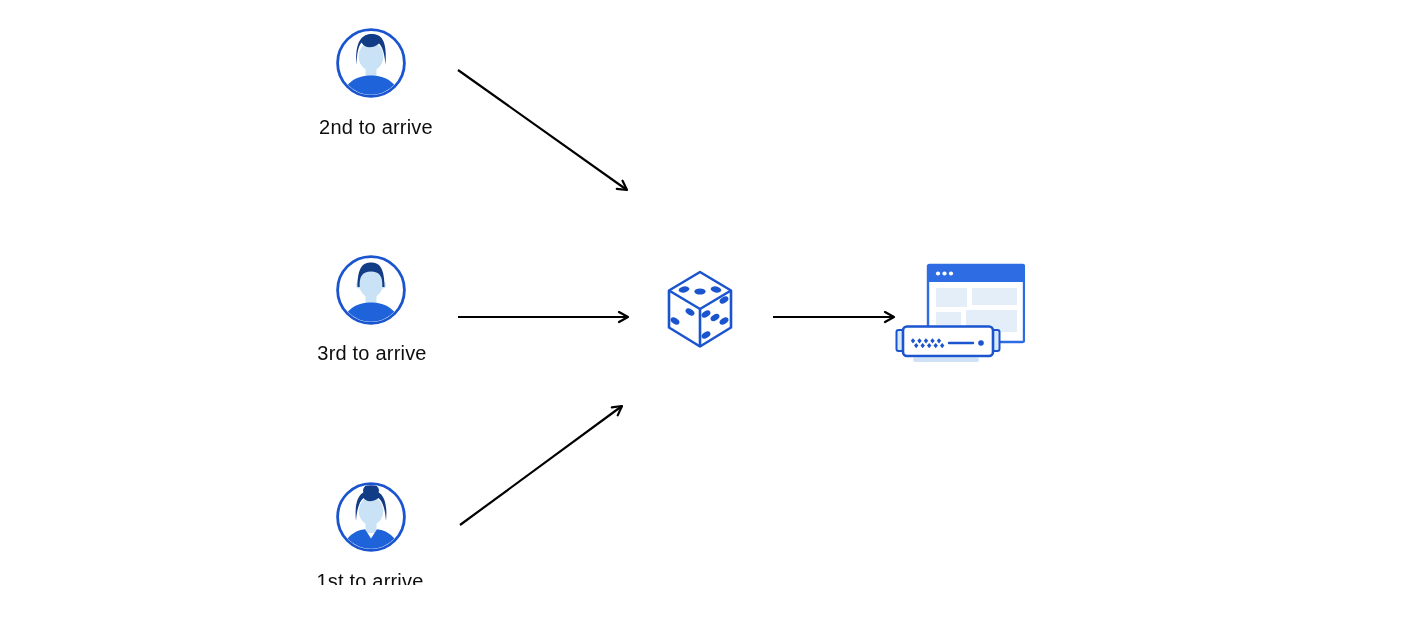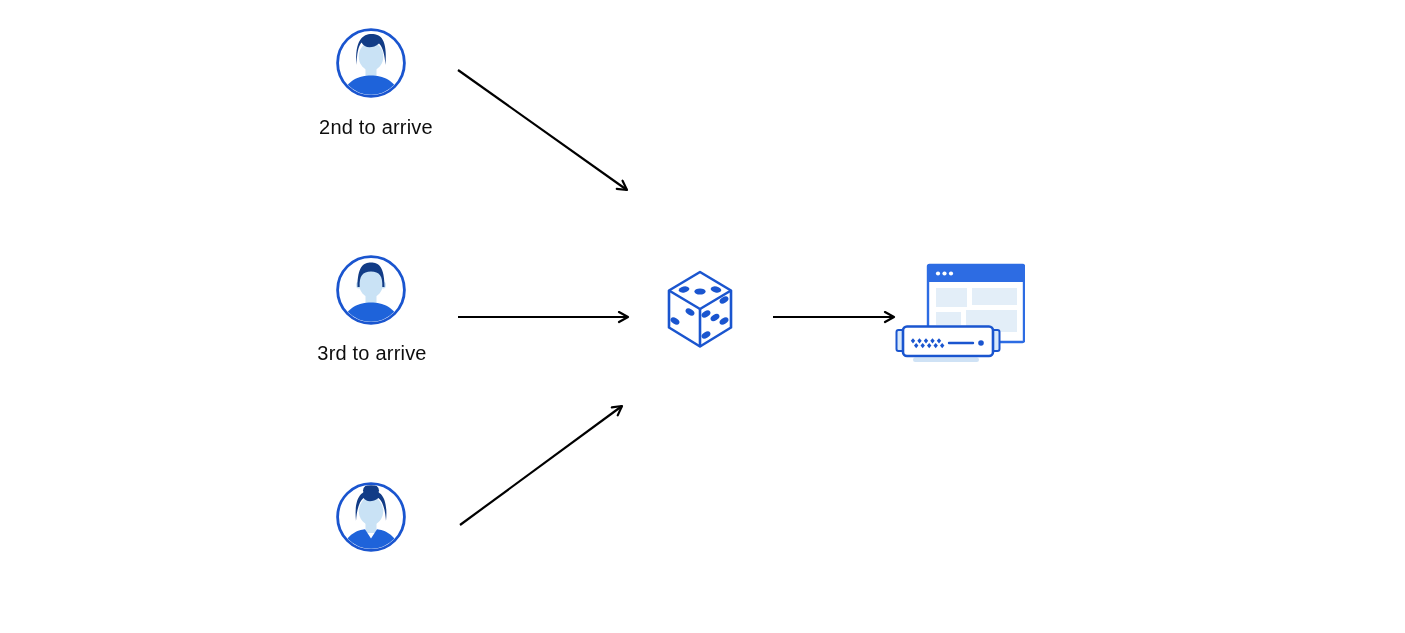--- a/index.html
+++ b/index.html
@@ -95,20 +95,21 @@
         </clipPath>
       <g clip-path="url(#clipC)">
         <ellipse cx="36" cy="9.5" rx="8" ry="6.2" fill="var(--hair-navy)"></ellipse>
         <rect x="30.5" y="38" width="11" height="14" fill="var(--skin)"></rect>
         <path d="M5,72 C11,53.5 22,49 30,48.3 L36,57.5 L42,48.3 C50,49 61,53.5 67,72 Z" fill="var(--shirt)"></path>
         <ellipse cx="36" cy="30" rx="12.2" ry="14.3" fill="var(--skin)"></ellipse>
         <path d="M21,40 C18.5,14 28,9.5 36,9.5 C44,9.5 53.5,14 51,40 C50,27 47.5,20.5 43.5,17 C37.5,21.5 31,21 28.5,17 C24.5,20.5 22,27 21,40 Z" fill="var(--hair-navy)"></path>
       </g>
     </svg>
   </div>
+  <div class="node-label" style="left:280px;top:569px;">1st to arrive</div>
 
   <div class="node" style="left:665px;top:269px;">
     <svg width="70" height="81" viewBox="0 0 70 81">
       <g stroke="var(--blue-primary)" stroke-width="2.6" fill="#fff" stroke-linejoin="round">
         <path d="M35,3 L66,21.5 L66,58.5 L35,77.5 L4,58.5 L4,21.5 Z"></path>
         <path d="M4,21.5 L35,40 L66,21.5" fill="none"></path>
         <path d="M35,40 L35,77.5" fill="none"></path>
       </g>
       <g fill="var(--blue-primary)">
 

